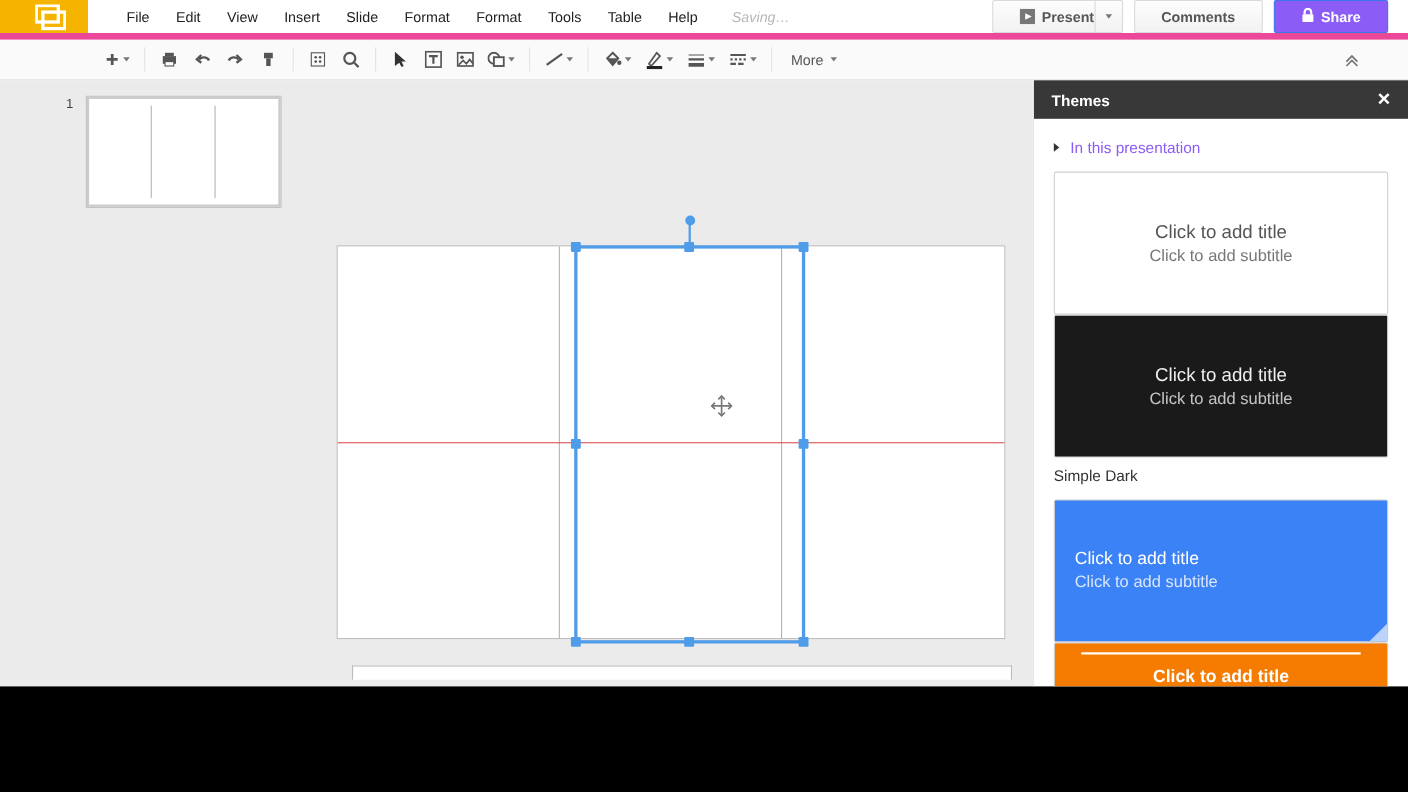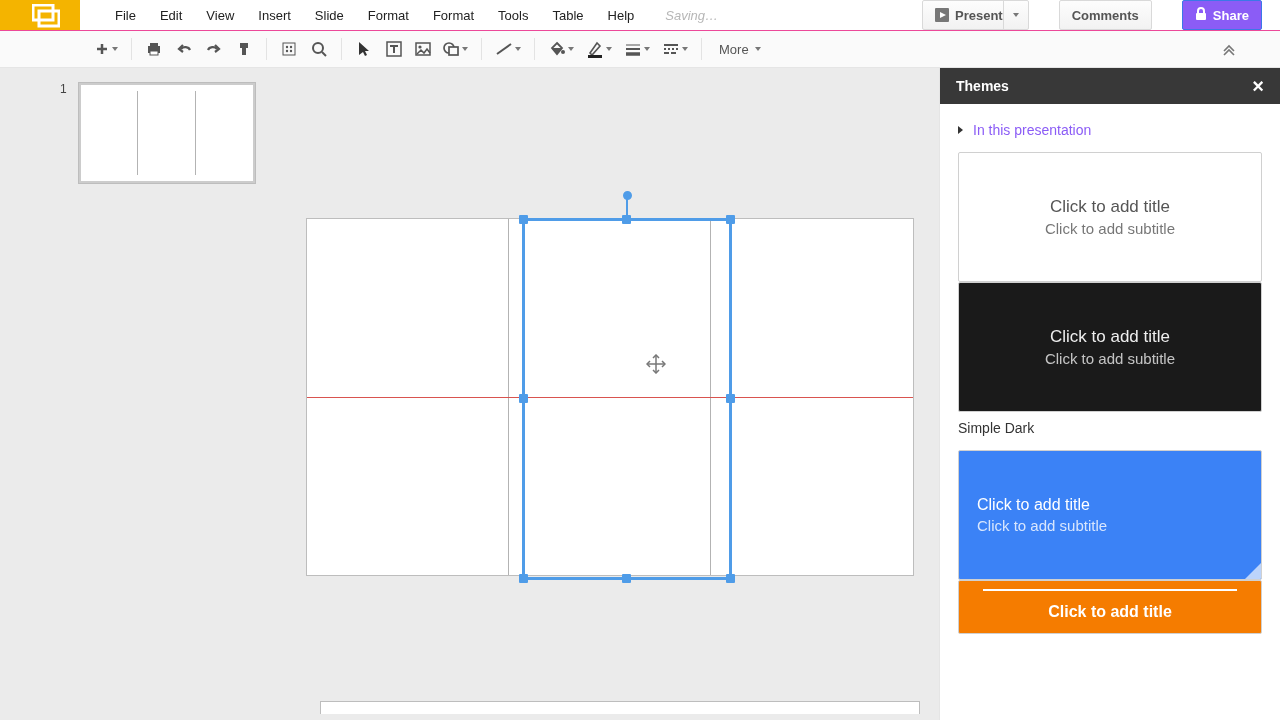--- a/index.html
+++ b/index.html
@@ -1,34 +1,34 @@
 <!DOCTYPE html>
 <html><head>
 <meta charset="utf-8">
 <style>
   html,body{margin:0;padding:0;font-family:Arial,Helvetica,sans-serif;font-size:13px;color:#333;background:#000;}
-  .app{width:1280px;height:720px;background:#fff;position:relative;overflow:hidden;}
+  .app{width:1280px;height:624px;background:#fff;position:relative;overflow:hidden;}
 
   
   .header{height:30px;background:#fff;display:flex;align-items:flex-start;}
   .logo{width:80px;height:30px;background:#f4b400;position:relative;}
   .logo svg{position:absolute;bottom:2px;left:32px;}
   .menu-bar{display:flex;align-items:center;gap:2px;padding-left:24px;height:30px;}
   .menu-item{padding:6px 11px;cursor:default;color:#222;}
   .saving{padding:6px 18px;color:#b7b7b7;font-style:italic;}
   .header-right{margin-left:auto;display:flex;align-items:center;gap:10px;padding-right:18px;}
-  .btn{display:inline-flex;align-items:center;justify-content:center;height:28px;padding:0 12px;border:1px solid #d9d9d9;border-radius:2px;background:linear-gradient(#fdfdfd,#f2f2f2);font-weight:bold;color:#555;cursor:default;margin-left:20px;}
+  .btn{display:inline-flex;align-items:center;justify-content:center;height:28px;padding:0 24px;border:1px solid #d9d9d9;border-radius:2px;background:linear-gradient(#fdfdfd,#f2f2f2);font-weight:bold;color:#555;cursor:default;}
   .btn-split{position:relative;padding-right:0;}
   .btn-split .caret-part{border-left:1px solid #d9d9d9;width:24px;height:28px;display:flex;align-items:center;justify-content:center;}
   .btn-share{background:#8b5cf6;border:1px solid #3b78e7;color:#fff;}
   .btn-share .lock{margin-right:6px;}
   .play-ic{margin-right:6px;display:inline-flex;}
   
   
-  .toolbar{height:36px;background:#fafafa;border-top:1px solid #ec4899;border-bottom:1px solid #e5e5e5;display:flex;align-items:center;padding:0 0 0 92px;gap:4px;}
+  .toolbar{height:36px;background:#fafafa;border-top:6px solid #ec4899;border-bottom:1px solid #e5e5e5;display:flex;align-items:center;padding:0 0 0 92px;gap:4px;}
   .toolbar .sep{width:1px;height:22px;background:#e3e3e3;margin:0 5px;}
   .tbtn{width:26px;height:26px;display:inline-flex;align-items:center;justify-content:center;color:#555;cursor:default;position:relative;}
   .tbtn.wide{width:auto;padding:0 4px;}
   .tbtn svg{pointer-events:none;}
   .more-btn{font-size:13px;color:#555;padding:0 8px;display:flex;align-items:center;gap:6px;}
   .caret-sm{width:0;height:0;border-left:3px solid transparent;border-right:3px solid transparent;border-top:4px solid #777;display:inline-block;}
   .chev{position:absolute;right:38px;}
 
   
   .main{display:flex;height:calc(100% - 66px);}

